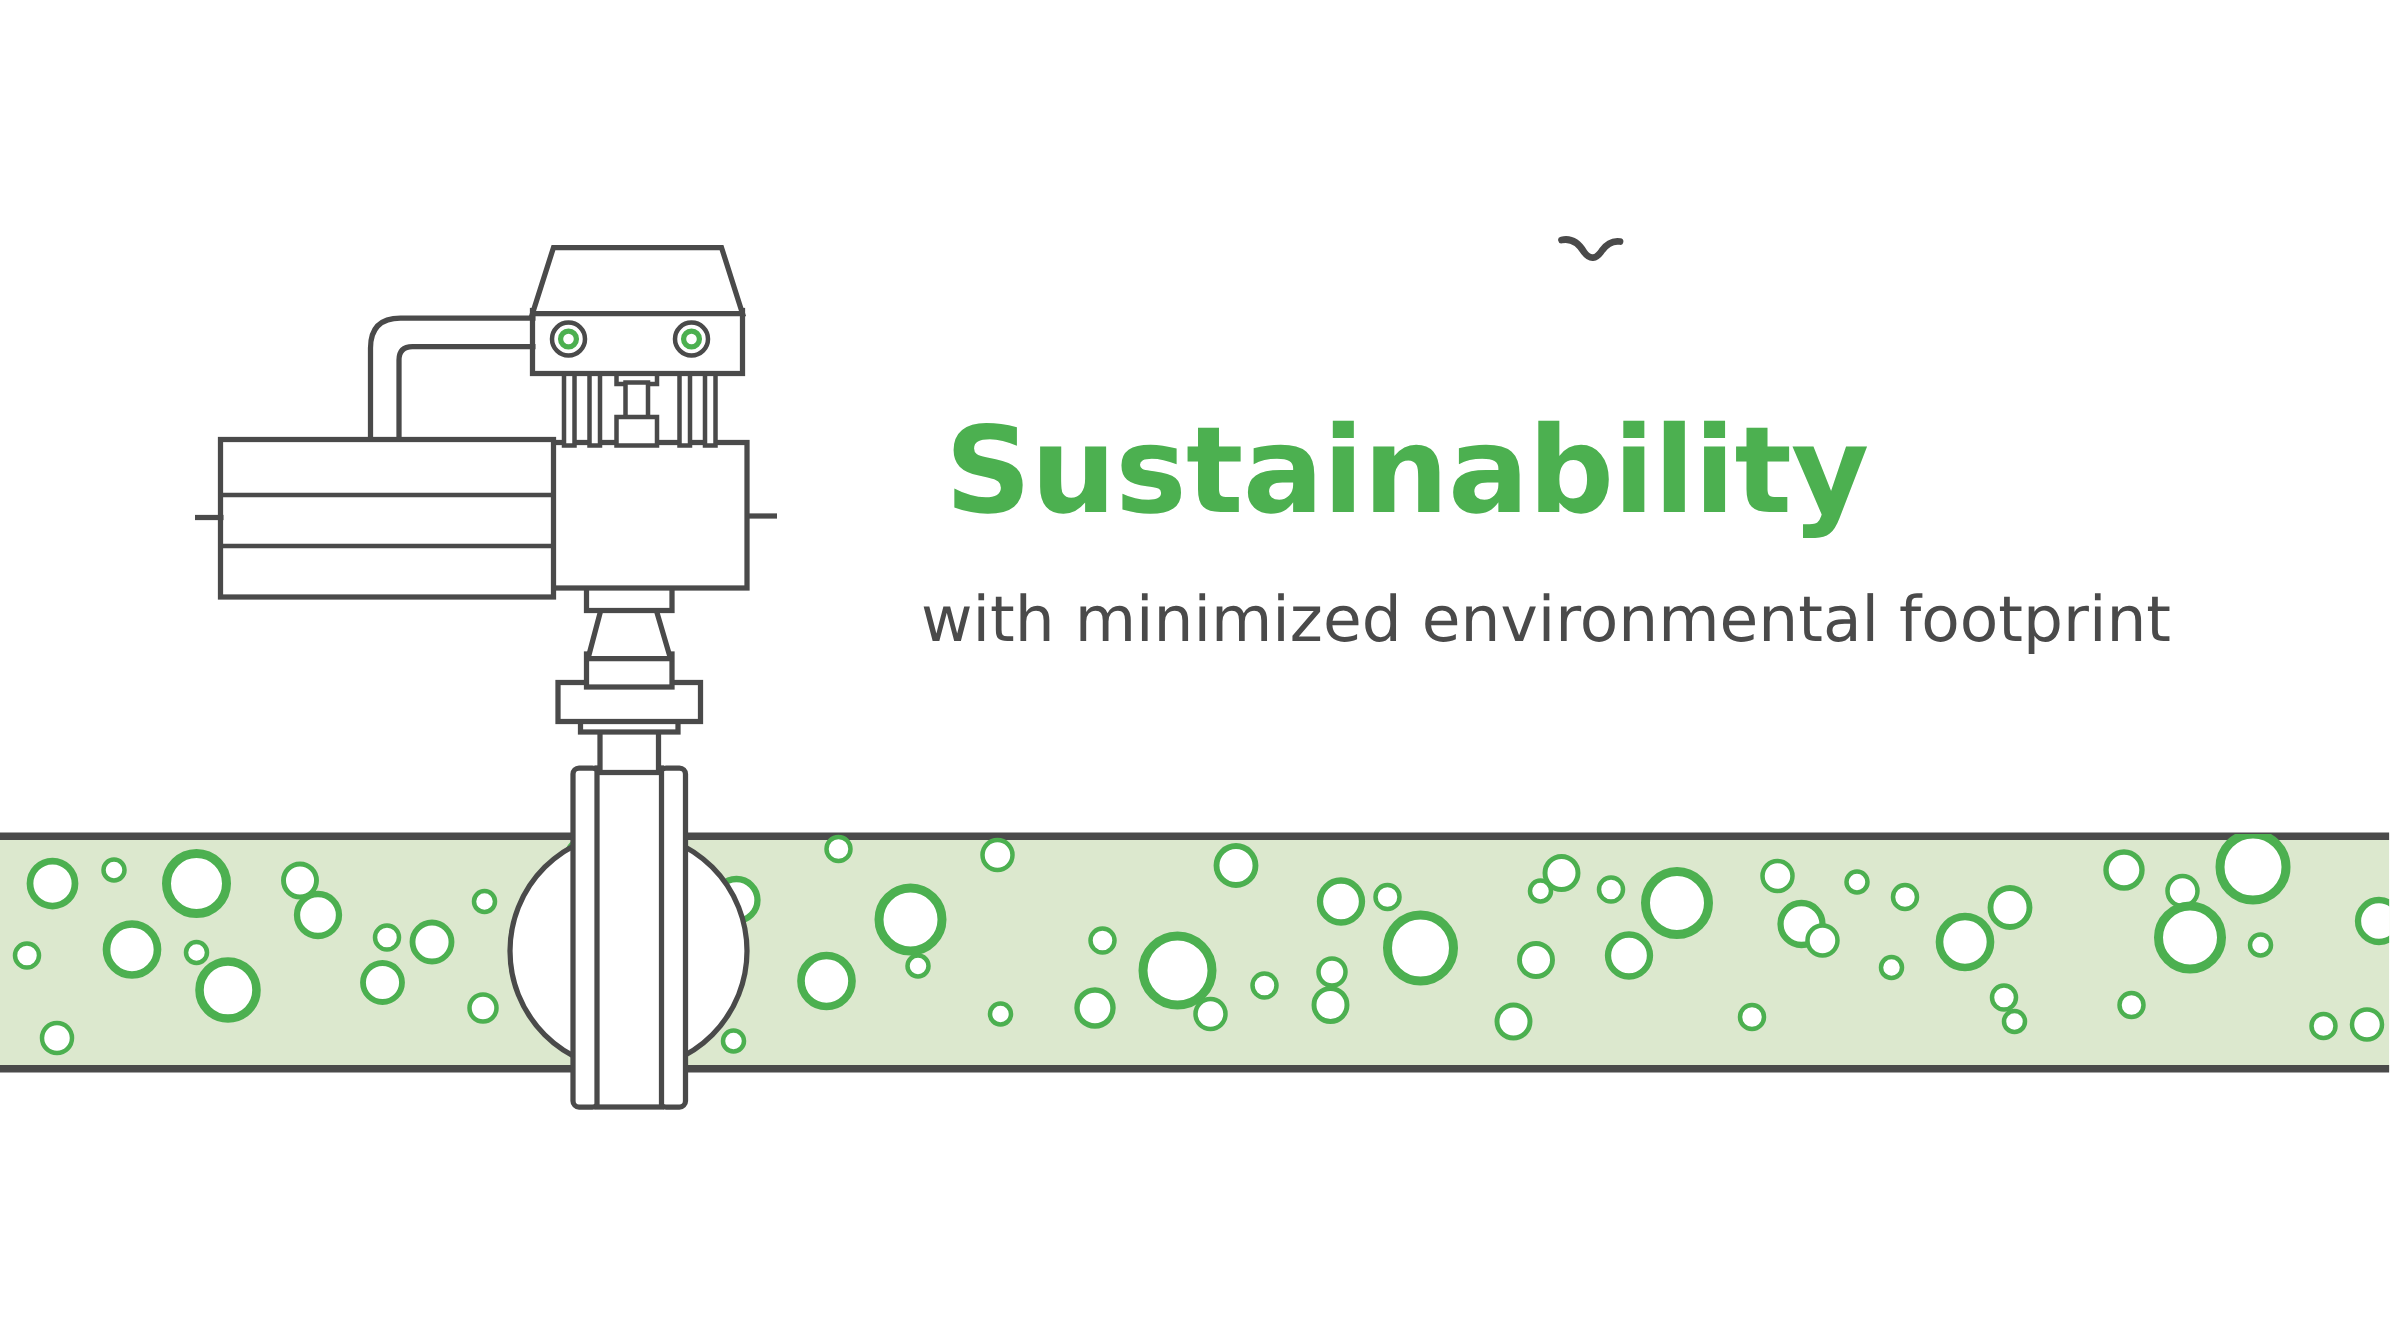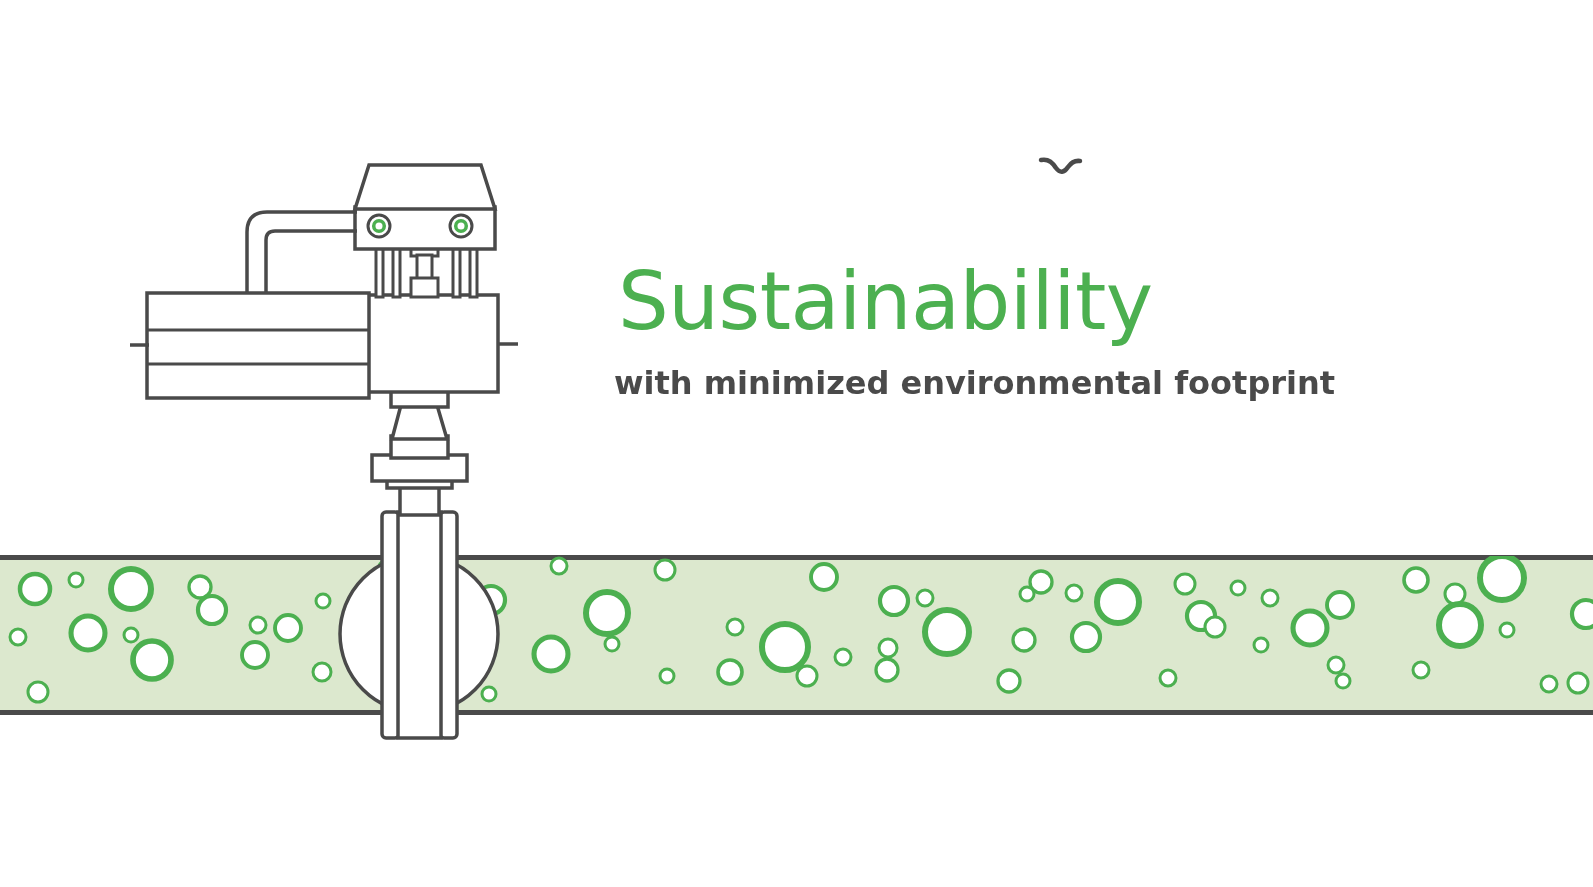--- a/index.html
+++ b/index.html
@@ -25,29 +25,29 @@
     height: 887px;
   }
   #text-block {
     position: absolute;
     left: 614px;
     top: 258px;
     width: 820px;
   }
   #headline {
     font-size: 80px;
-    font-weight: 400;
+    font-weight: 700;
     line-height: 1.0;
     letter-spacing: -0.5px;
-    margin: 4px;
+    margin: 16px;
     white-space: nowrap;
   }
   #subhead {
-    font-size: 32px;
-    font-weight: 700;
+    font-size: 42px;
+    font-weight: 400;
     line-height: 1.2;
     margin: 0;
     padding-top: 18px;
     white-space: nowrap;
   }
 </style>
 </head>
 <body>
 
 <div id="stage" style="background: rgb(255, 255, 255);">

